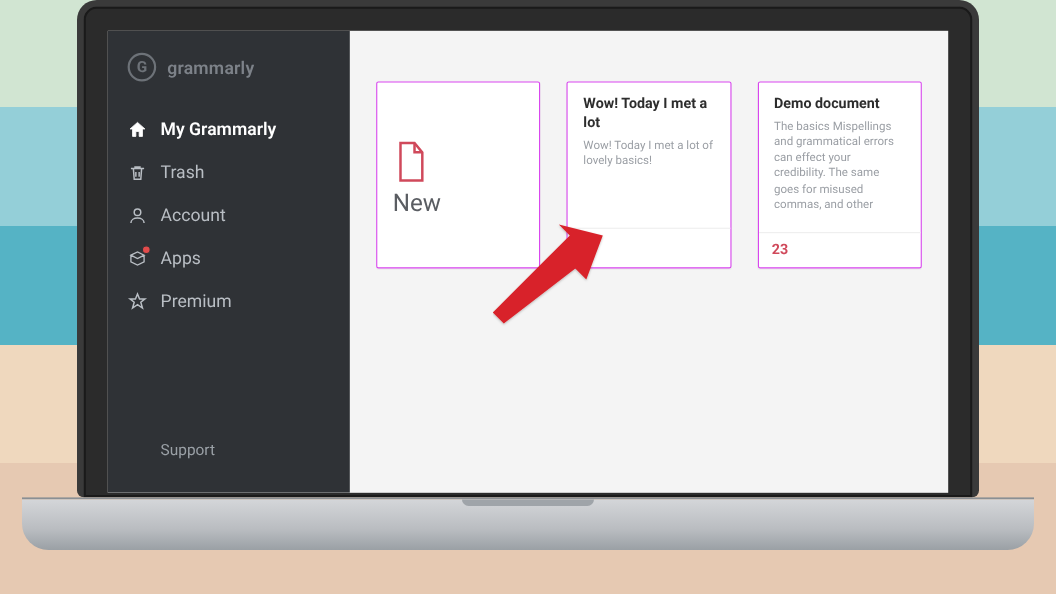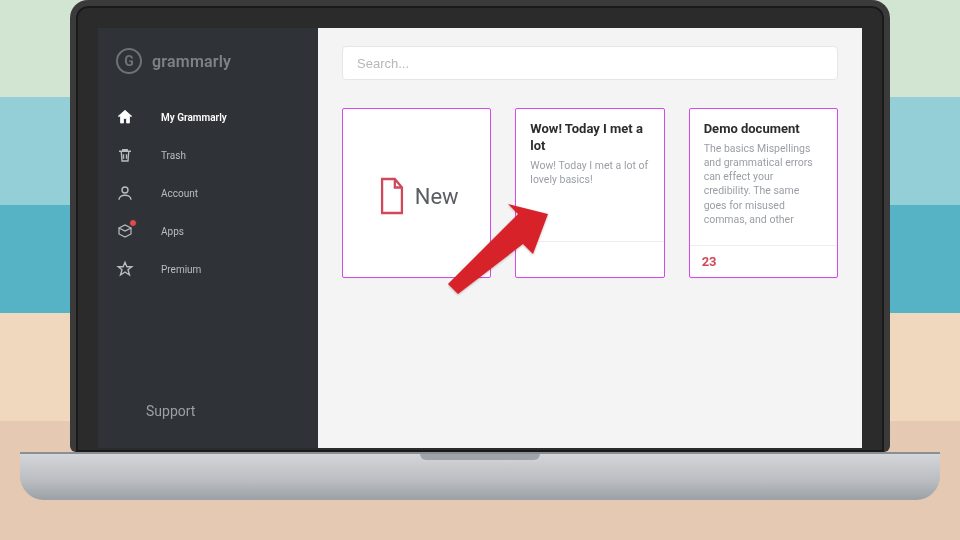--- a/index.html
+++ b/index.html
@@ -52,23 +52,23 @@
   .brand .g-icon {
     width: 26px; height: 26px; border-radius: 50%;
     border: 2.5px solid #6d7278; display: inline-flex;
     align-items: center; justify-content: center;
     font-weight: 700; color: #6d7278; font-size: 14px;
   }
   .brand-name { font-size: 16px; font-weight: 600; letter-spacing: .2px; }
 
   .nav { list-style: none; }
   .nav li {
-    display: flex; align-items: center; gap: 27px;
+    display: flex; align-items: center; gap: 12px;
     padding: 10px 18px; cursor: pointer;
-    font-size: 10px; color: #b9bec4;
+    font-size: 16px; color: #b9bec4;
   }
   .nav li.active { color: #fff; font-weight: 600; }
   .nav li .ic { width: 18px; height: 18px; display: inline-flex; align-items: center; justify-content: center; position: relative; }
   .nav li .ic svg { stroke: currentColor; }
   .badge-dot {
     position: absolute; top: -3px; right: -3px; width: 8px; height: 8px;
     background: #e34b4b; border-radius: 50%; border: 1px solid #2f3236;
   }
 
   .sidebar .spacer { flex: 1; }
@@ -98,21 +98,21 @@
   .card .body { flex: 1; padding: 12px 14px 6px; }
   .card .title { font-weight: 700; font-size: 13px; color: #2d2d2d; line-height: 1.3; margin-bottom: 4px; }
   .card .snippet { font-size: 10.5px; color: #9a9ea4; line-height: 1.35; }
   .card .foot {
     height: 36px; border-top: 1px solid #eee; display: flex; align-items: center;
     padding: 0 12px; gap: 8px; font-size: 12px; font-weight: 600; color: #333;
   }
   .card .count { color: #d0495b; font-weight: 700; font-size: 13px; }
 
   
-  .new-card .body { display: flex; flex-direction: row; align-items: center; justify-content: center; gap: 6px; }
+  .new-card .body { display: flex; flex-direction: column; justify-content: center; gap: 6px; }
   .new-label { font-size: 22px; color: #5a5d62; }
   .doc-icon svg { display: block; }
   .upload-ic svg { display: block; }
 
   
   .arrow {
     position: absolute; pointer-events: none;
     left: 350px; top: 166px;
     width: 110px; height: 110px;
   }
@@ -189,21 +189,20 @@
             <svg viewBox="0 0 24 24" width="18" height="18" fill="none" stroke-width="1.8">
                 <circle cx="12" cy="12" r="9"></circle>
                 <path d="M9.5 9.5a2.5 2.5 0 114 2c-.8.6-1.5 1-1.5 2.5M12 17h.01"></path>
               </svg>
           </span>
           <span>Support</span>
         </div>
       </aside>
 
       <main class="main">
-        <input class="search" type="text" placeholder="Search..." style="">
 
         <div class="cards">
 
           <div class="card new-card">
             <div class="body">
               <span class="doc-icon">
                 <svg width="34" height="40" viewBox="0 0 24 28" fill="none" stroke="#d0495b" stroke-width="1.6">
                   <path d="M5 2h9l5 6v18H5z"></path>
                     <path d="M14 2v6h5"></path>
                 </svg>

